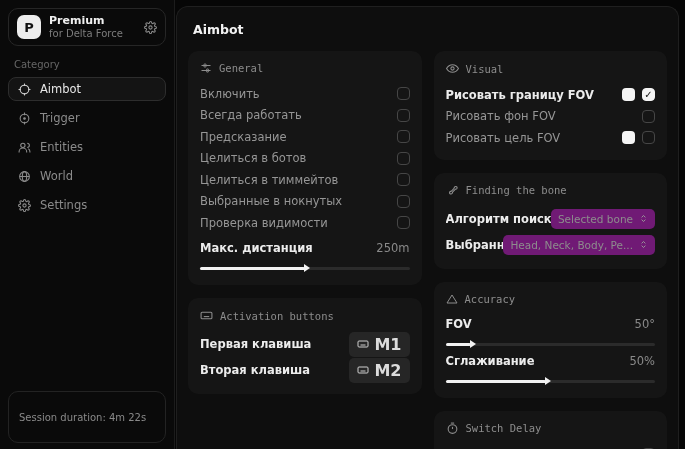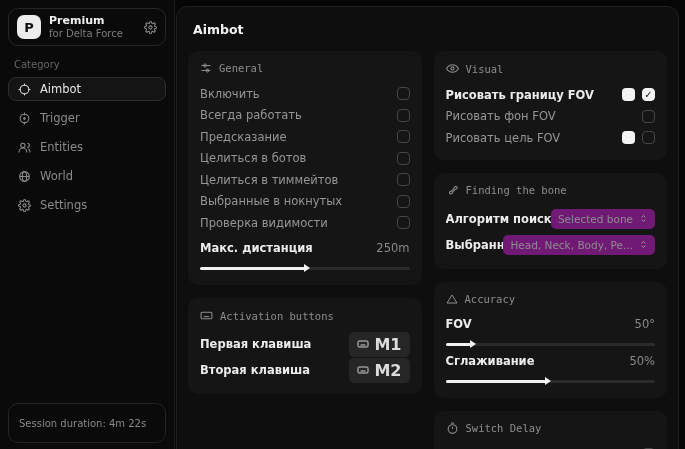--- a/index.html
+++ b/index.html
@@ -38,21 +38,21 @@
     display:flex; align-items:center; gap:9px; height:24px;
     padding:0 8px; border-radius:8px; border:1px solid transparent;
     color:#8b8b8b; cursor:pointer; font-size:11.5px;
   }
   .nav-item .icon { color:#8b8b8b; width:14px; }
   .nav-item.active {
     background:#141414; border-color:#2d2d2d; color:#e6e6e6;
   }
   .nav-item.active .icon { color:#d0d0d0; }
   .session {
-    position:absolute; left:8px; right:8px; bottom:6px; height:40px;
+    position:absolute; left:8px; right:8px; bottom:6px; height:52px;
     border:1px solid #232323; border-radius:10px;
     display:flex; align-items:center; padding:0 10px;
     color:#8a8a8a; font-size:10px;
   }
 
   
   .panel {
     flex:1; margin:6px 6px 0 1px;
     background:#0e0e0e; border:1px solid #1f1f1f;
     border-radius:12px 12px 0 0; border-bottom:none;

